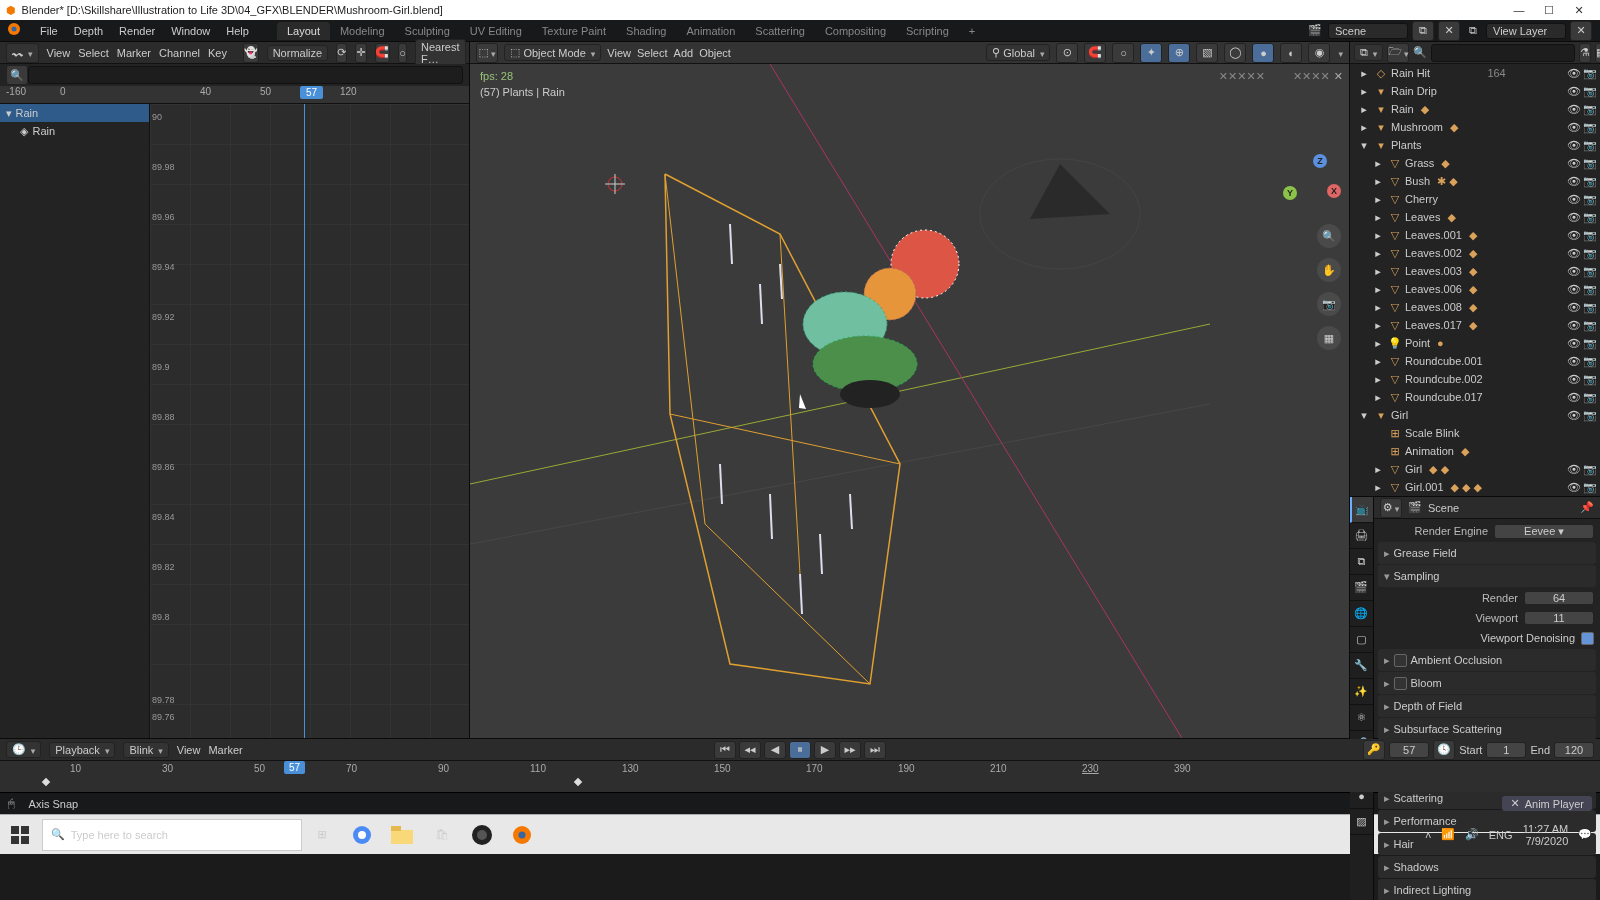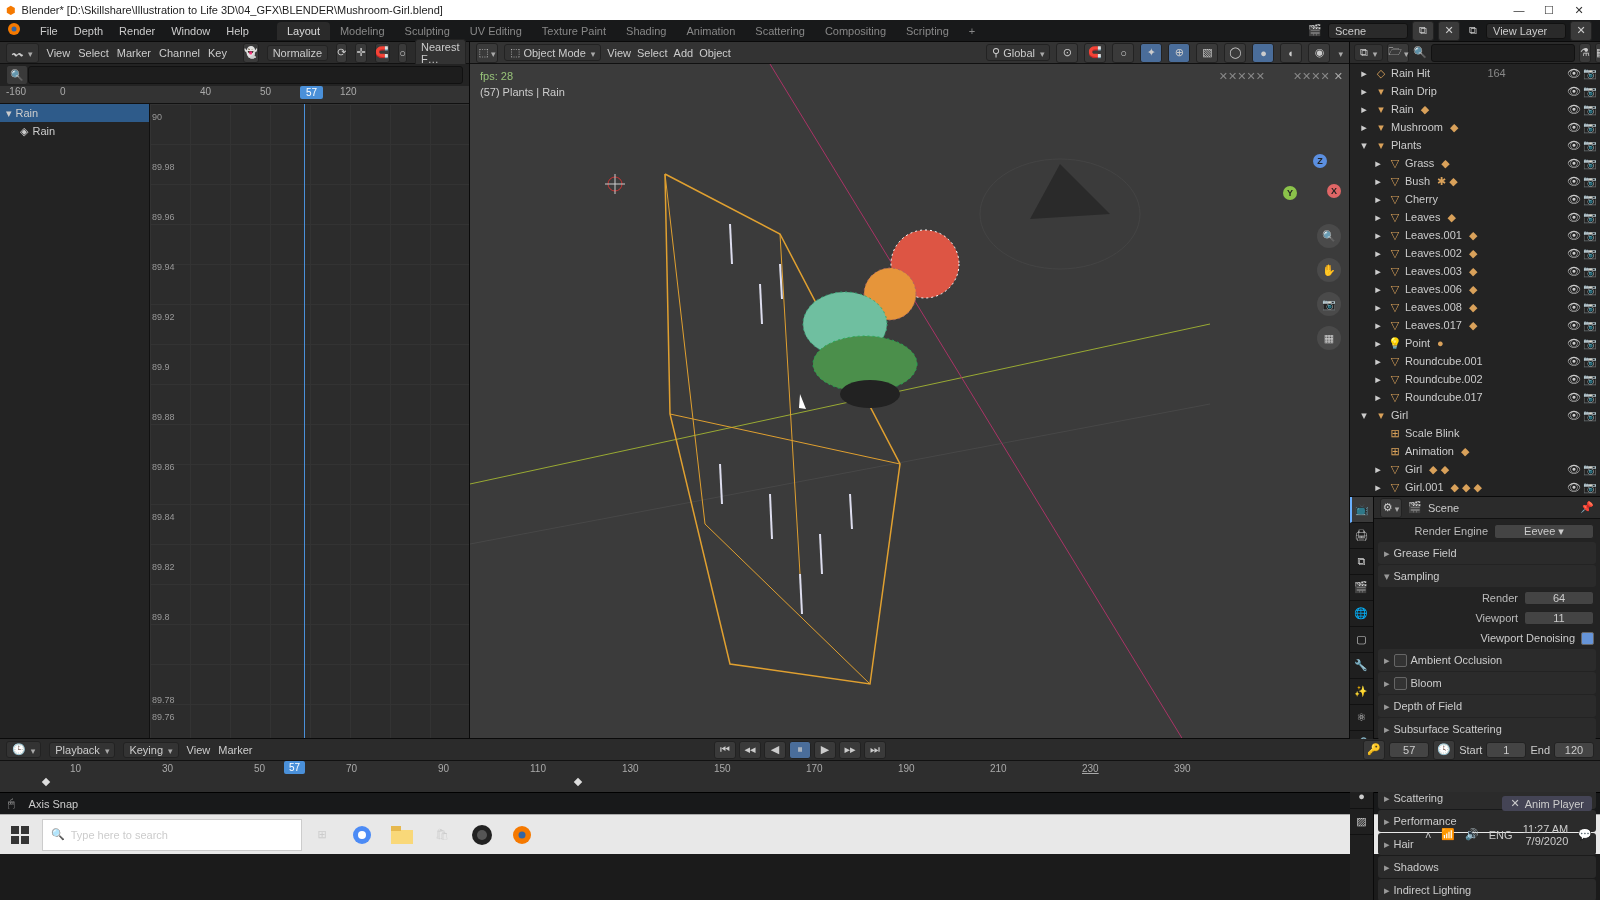--- a/index.html
+++ b/index.html
@@ -671,21 +671,21 @@
 </div>
 
 <div class="timeline">
   <div class="tl-hdr" style="position:relative">
     <span class="dropdown">🕒<span class="chev"></span></span>
     <span class="dropdown">
         <span>Playback</span>
         <span class="chev"></span>
       </span>
     <span class="dropdown">
-        <span>Keying</span>
+        <span>Blink</span>
         <span class="chev"></span>
       </span>
     <span>View</span>
     <span>Marker</span>
 
     <div class="tl-transport">
       <div class="tl-tbtn">⏮</div>
       <div class="tl-tbtn">◂◂</div>
       <div class="tl-tbtn">◀</div>
       <div class="tl-tbtn" style="background:#4a6d9a">⏸</div>

